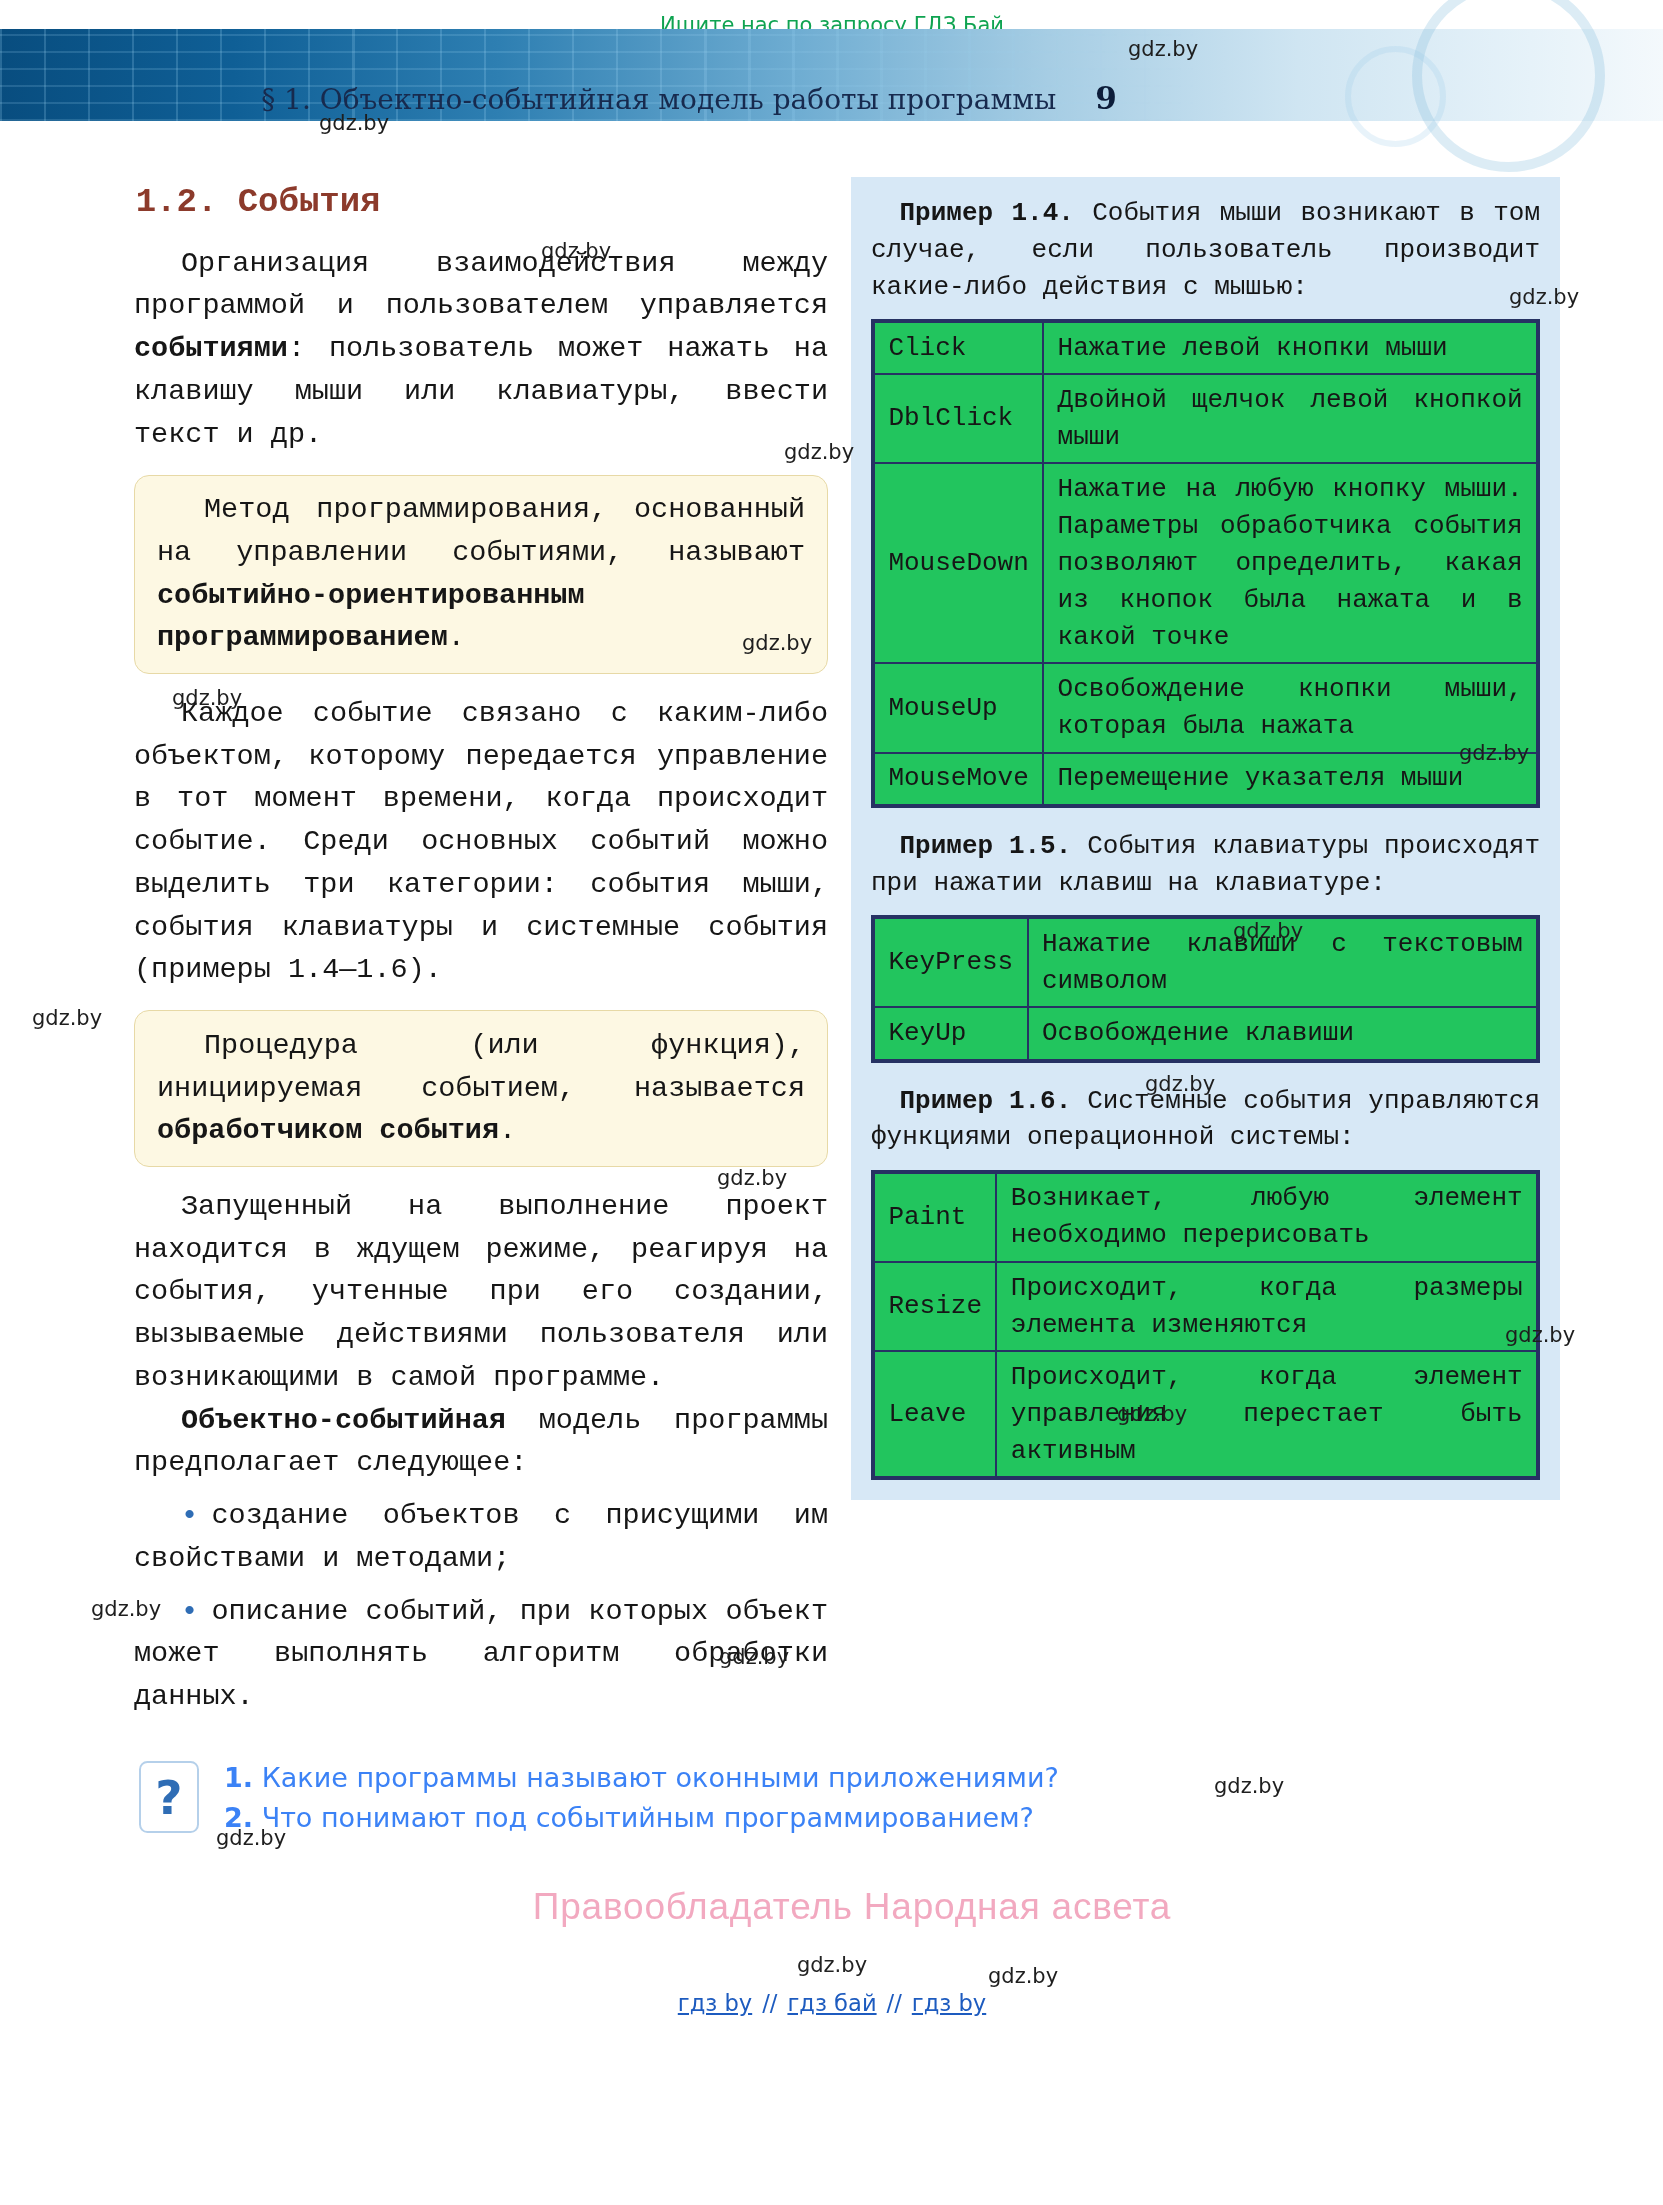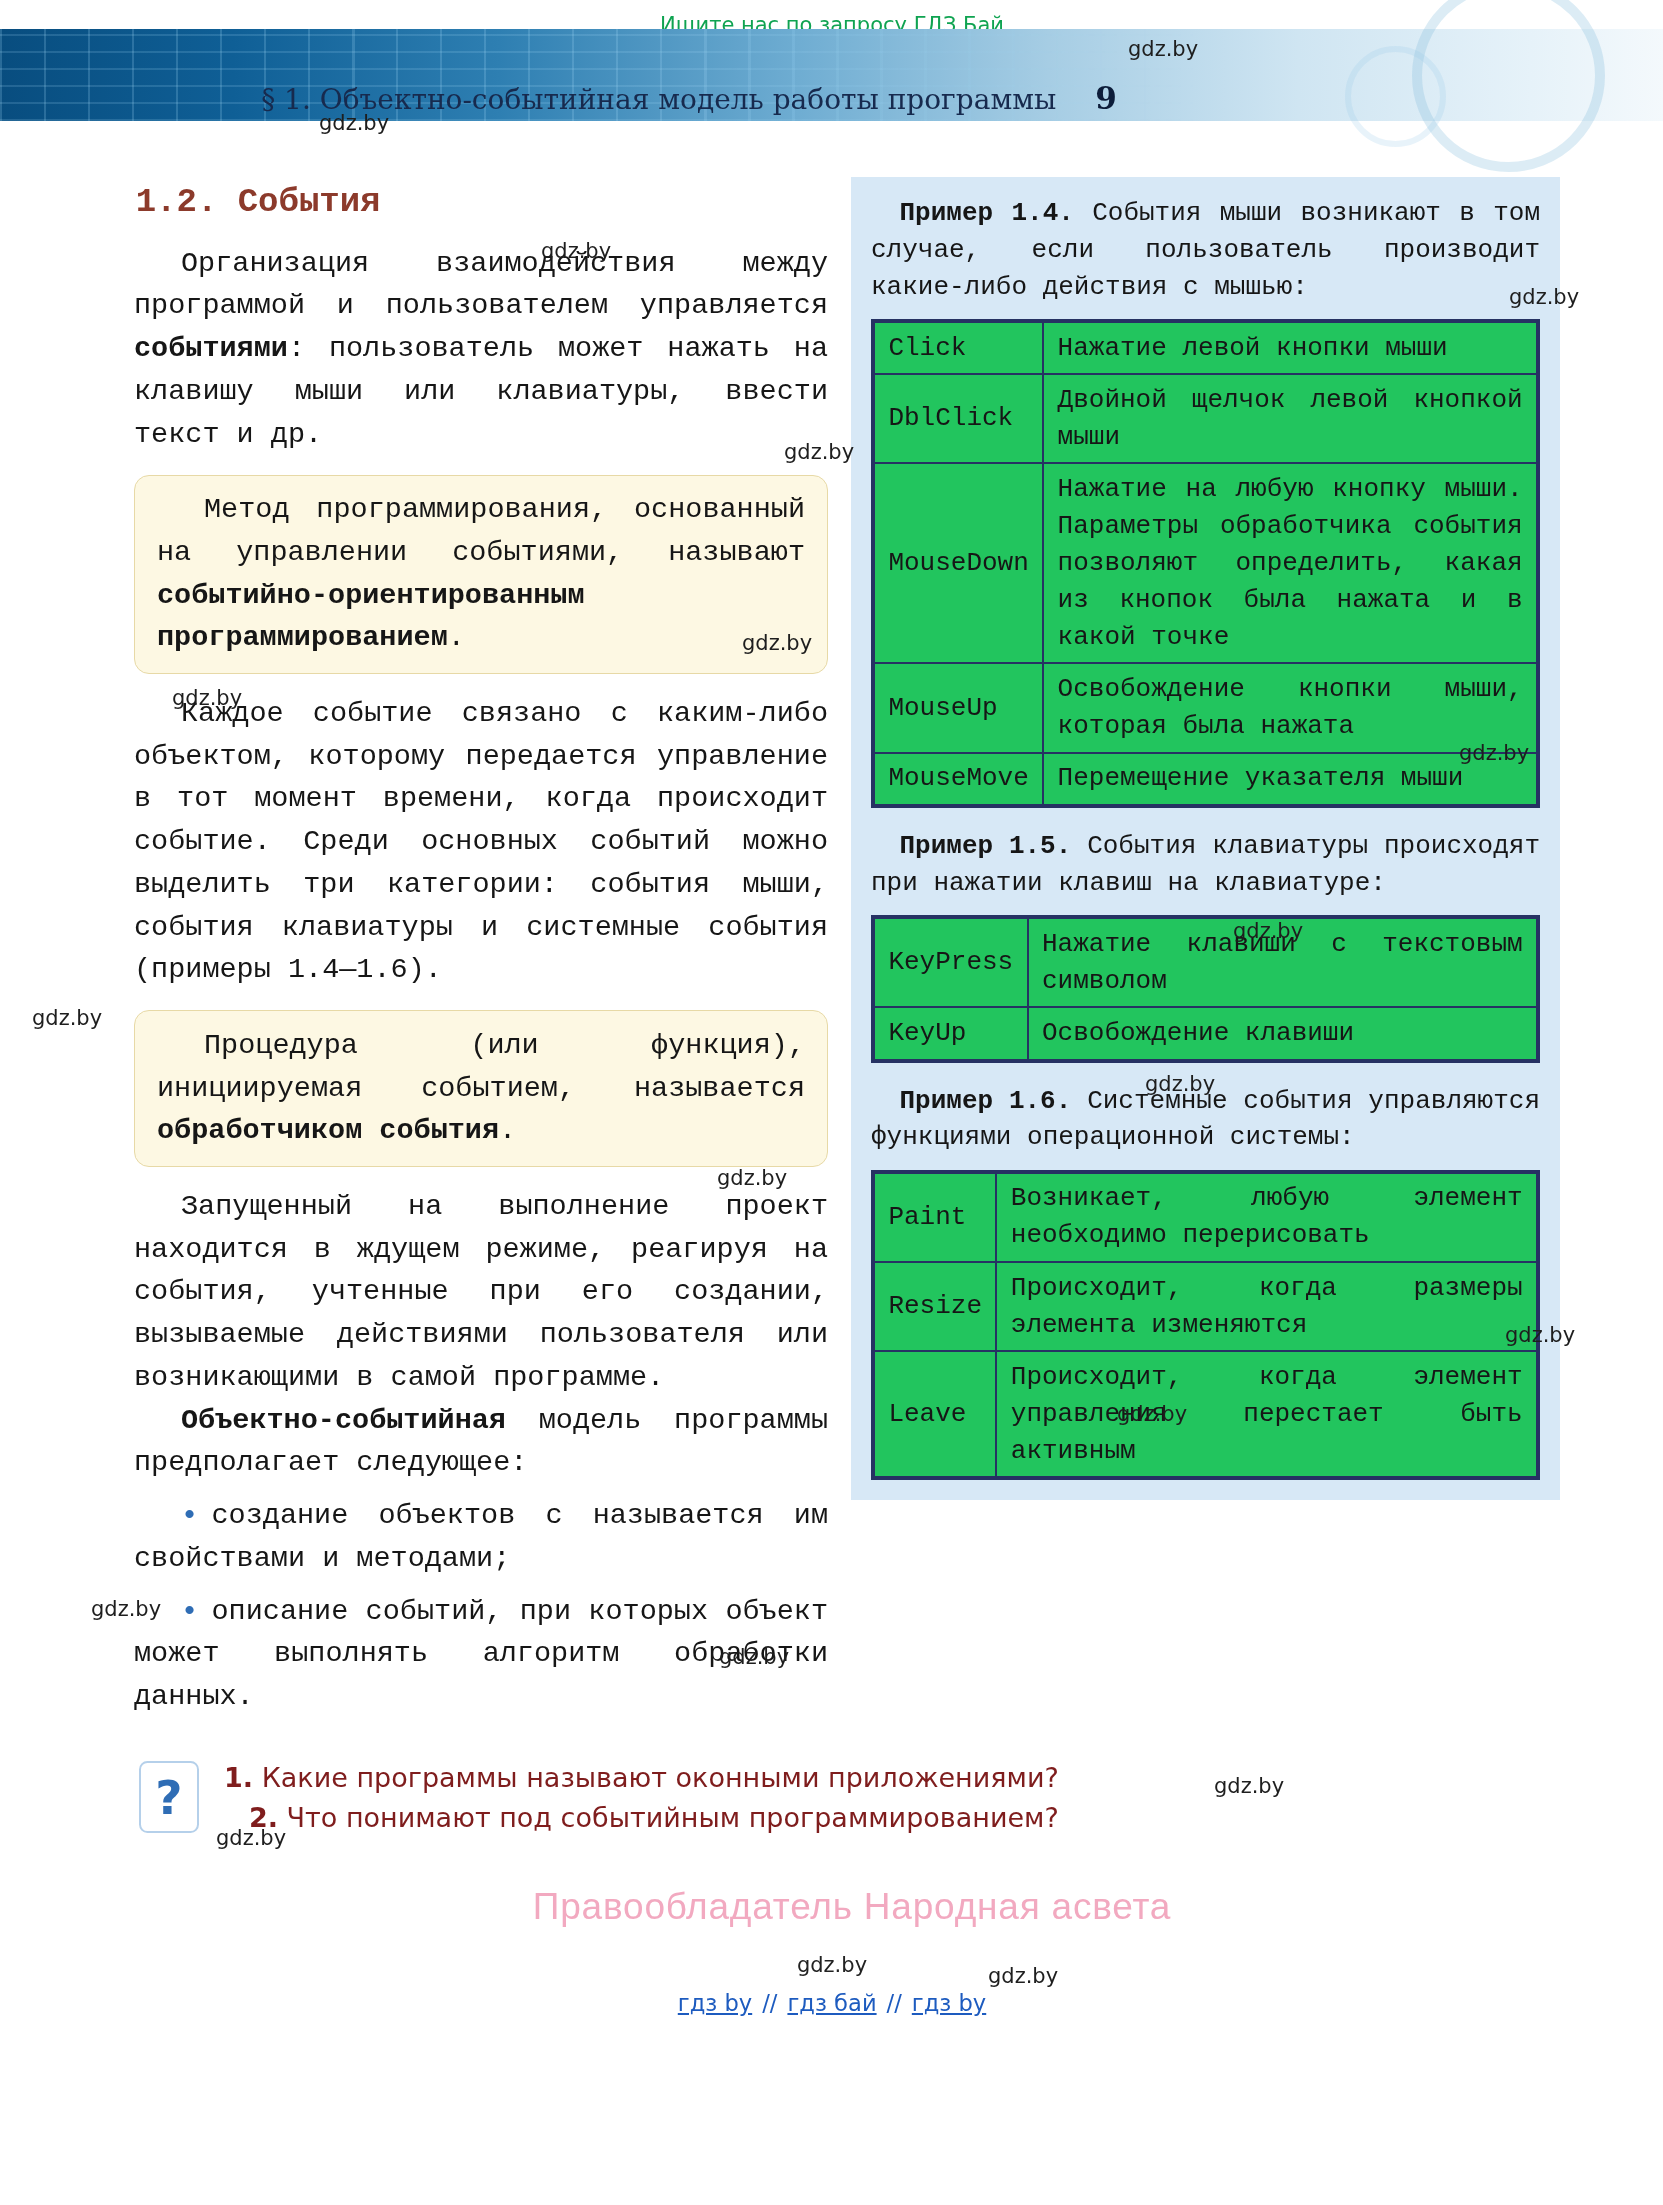--- a/index.html
+++ b/index.html
@@ -78,21 +78,21 @@
   .questions {
     display:flex; margin:39px 117px 0 139px; gap:25px;
     font-family:"DejaVu Sans", sans-serif;
   }
   .q-icon {
     flex:0 0 auto; width:60px; height:72px; margin-top:3.4px;
     border:2.5px solid #b5d0ea; border-radius:8.4px; color:#2f6db5;
     font-size:47px; font-weight:bold;
     display:flex; align-items:center; justify-content:center;
   }
-  .q-list { font-size:27px; line-height:1.5; color:#7f1d1d;text-align:right; }
+  .q-list { font-size:27px; line-height:1.5; color:#3b82f6; }
   .q-num { font-weight:bold; }
 
   
   .footer-pink {
     margin-top:47px; text-align:center;
     font-family:"Liberation Sans", sans-serif; font-size:37px; color:#f2a9c0;
     letter-spacing:0.8px;
     padding-left:40px;
   }
   .footer-wm {
@@ -143,21 +143,21 @@
       <p class="para">Каждое событие связано с каким-либо объектом, которому передается управление в тот момент времени, когда происходит событие. Среди основных событий можно выделить три категории: события мыши, события клавиатуры и системные события (примеры 1.4—1.6).</p>
 
       <div class="note-box">
         <p class="para"><span>Процедура (или функция), инициируемая событием, называется </span><b>обработчиком события</b><span>.</span></p>
       </div>
 
       <p class="para">Запущенный на выполнение проект находится в ждущем режиме, реагируя на события, учтенные при его создании, вызываемые действиями пользователя или возникающими в самой программе.</p>
 
       <p class="para"><b>Объектно-событийная</b><span> модель программы предполагает следующее:</span></p>
 
-      <p class="bullet"><span class="bullet-marker">•</span><span>создание объектов с называется им свойствами и методами;</span></p>
+      <p class="bullet"><span class="bullet-marker">•</span><span>создание объектов с присущими им свойствами и методами;</span></p>
 
       <p class="bullet"><span class="bullet-marker">•</span><span>описание событий, при которых объект может выполнять алгоритм обработки данных.</span></p>
     </section>
 
     <section class="right-col">
 
       <p class="example" style="margin-top:0;"><b>Пример 1.4.</b><span> События мыши возникают в том случае, если пользователь производит какие-либо действия с мышью:</span></p>
 
       <table class="ev-table">
         <tbody>

